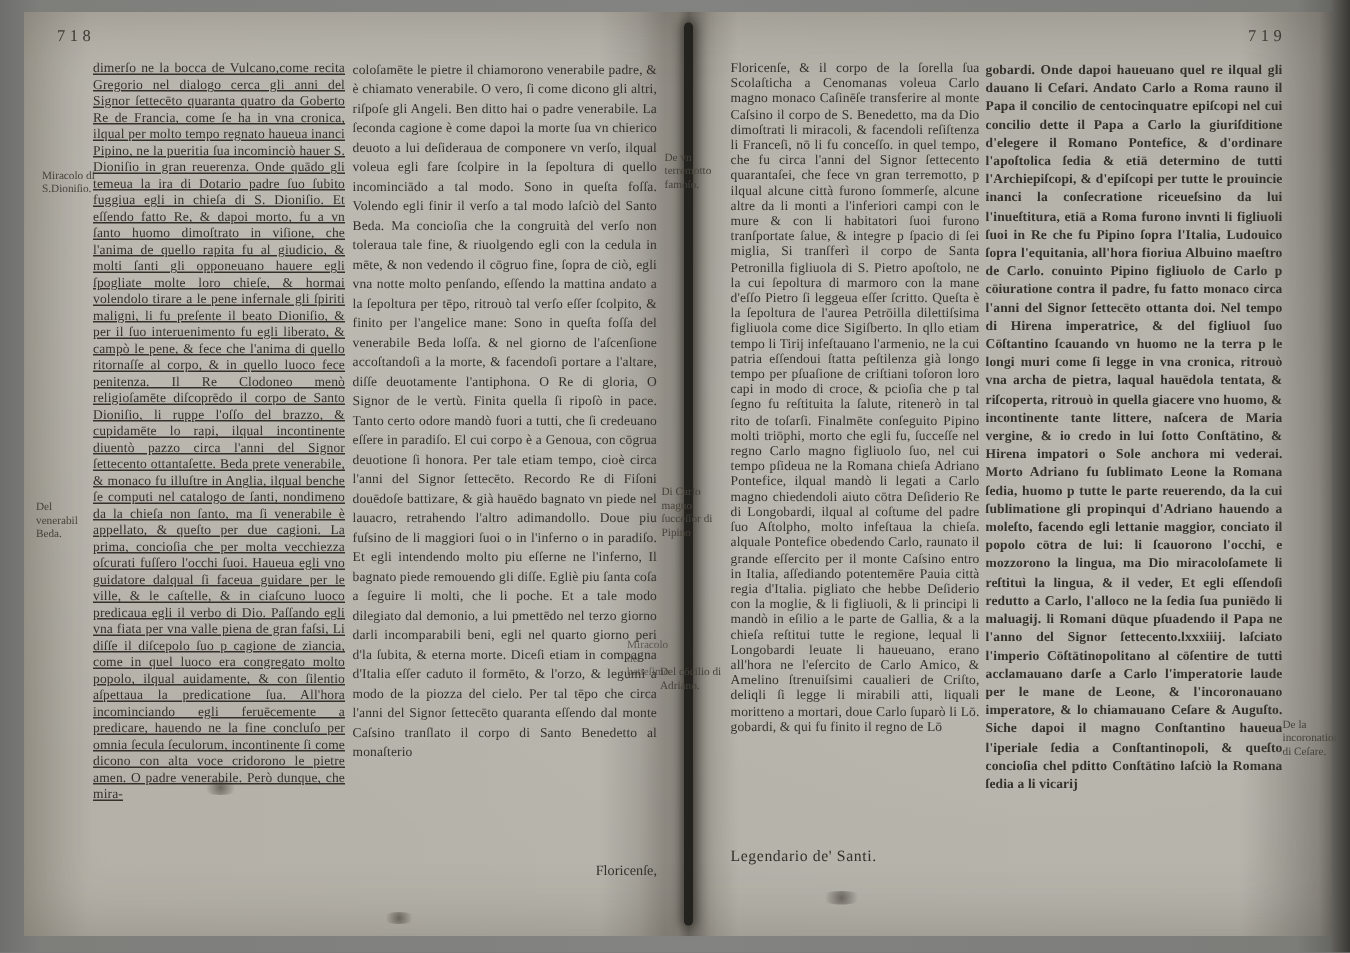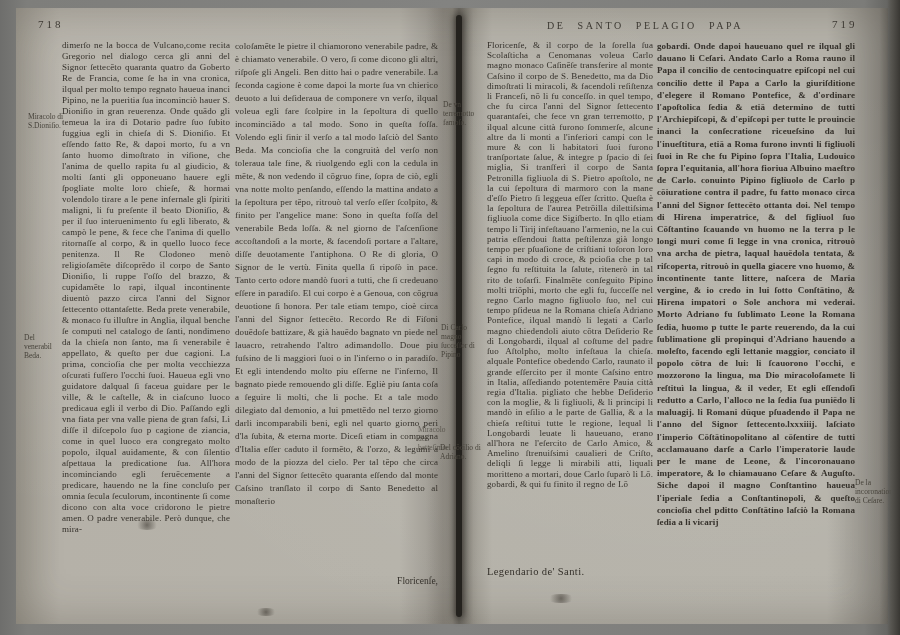--- a/index.html
+++ b/index.html
@@ -38,21 +38,21 @@
   }
   .runtitle{
     position:absolute;font-size:10px;letter-spacing:2.6px;word-spacing:7px;
     color:#3d3933;text-align:center;white-space:nowrap;
   }
   .coltext{
     position:absolute;font-size:9px;color:#34302a;
     text-align:justify;text-justify:inter-word;overflow:hidden;
     letter-spacing:0.1px;hyphens:none;
   }
-  #lp-col1{left:46px;top:32px;width:168px;height:556px;line-height:11px;}
+  #lp-col1{left:46px;top:32px;width:168px;height:556px;line-height:11px;text-decoration:underline;}
   #lp-col2{left:219px;top:32px;width:203px;height:532px;line-height:13px;}
   #rp-col1{left:471px;top:32px;width:166px;height:524px;line-height:10.2px;}
   #rp-col2{left:641px;top:32px;width:198px;height:522px;line-height:12.2px;font-weight:bold;}
   .catchline{
     position:absolute;font-size:9.5px;color:#34302a;
   }
   #lp-catch{left:219px;top:568px;width:203px;text-align:right;}
   #rp-col1-footer{left:471px;top:558px;width:170px;text-align:left;font-size:10.5px;letter-spacing:0.4px;}
   #rp-sigline{left:641px;top:556px;width:198px;display:flex;justify-content:space-between;padding-left:58px;width:140px;}
   #rp-sigline .sig{letter-spacing:4px;font-size:11px;}
@@ -76,21 +76,20 @@
 <body>
 
 <div class="photo">
 
   <div class="spread">
 
     <div class="gutter-shadow"></div>
     <div class="gutter-line"></div>
 
     <div class="pagenum" style="left:22px;top:10px;">718</div>
-    <div class="runtitle" style="left:514px;top:12px;width:230px;">DE SANTO PELAGIO PAPA</div>
     <div class="pagenum" style="left:816px;top:10px;">719</div>
 
     <div class="coltext" id="lp-col1">dimerſo ne la bocca de Vulcano,come recita Gregorio nel dialogo cerca gli anni del Signor ſettecēto quaranta quatro da Goberto Re de Francia, come ſe ha in vna cronica, ilqual per molto tempo regnato haueua inanci Pipino, ne la pueritia ſua incominciò hauer S. Dioniſio in gran reuerenza. Onde quādo gli temeua la ira di Dotario padre ſuo ſubito fuggiua egli in chieſa di S. Dioniſio. Et eſſendo fatto Re, &amp; dapoi morto, fu a vn ſanto huomo dimoſtrato in viſione, che l'anima de quello rapita fu al giudicio, &amp; molti ſanti gli opponeuano hauere egli ſpogliate molte loro chieſe, &amp; hormai volendolo tirare a le pene infernale gli ſpiriti maligni, li fu preſente il beato Dioniſio, &amp; per il ſuo interuenimento fu egli liberato, &amp; campò le pene, &amp; fece che l'anima di quello ritornaſſe al corpo, &amp; in quello luoco fece penitenza. Il Re Clodoneo menò religioſamēte diſcoprēdo il corpo de Santo Dioniſio, li ruppe l'oſſo del brazzo, &amp; cupidamēte lo rapi, ilqual incontinente diuentò pazzo circa l'anni del Signor ſettecento ottantaſette. Beda prete venerabile, &amp; monaco fu illuſtre in Anglia, ilqual benche ſe computi nel catalogo de ſanti, nondimeno da la chieſa non ſanto, ma ſi venerabile è appellato, &amp; queſto per due cagioni. La prima, concioſia che per molta vecchiezza oſcurati fuſſero l'occhi ſuoi. Haueua egli vno guidatore dalqual ſi faceua guidare per le ville, &amp; le caſtelle, &amp; in ciaſcuno luoco predicaua egli il verbo di Dio. Paſſando egli vna fiata per vna valle piena de gran faſsi, Li diſſe il diſcepolo ſuo p cagione de ziancia, come in quel luoco era congregato molto popolo, ilqual auidamente, &amp; con ſilentio aſpettaua la predicatione ſua. All'hora incominciando egli feruēcemente a predicare, hauendo ne la fine concluſo per omnia ſecula ſeculorum, incontinente ſi come dicono con alta voce cridorono le pietre amen. O padre venerabile. Però dunque, che mira-</div>
     <div class="coltext" id="lp-col2">coloſamēte le pietre il chiamorono venerabile padre, &amp; è chiamato venerabile. O vero, ſi come dicono gli altri, riſpoſe gli Angeli. Ben ditto hai o padre venerabile. La ſeconda cagione è come dapoi la morte ſua vn chierico deuoto a lui deſideraua de componere vn verſo, ilqual voleua egli fare ſcolpire in la ſepoltura di quello incominciādo a tal modo. Sono in queſta foſſa. Volendo egli finir il verſo a tal modo laſciò del Santo Beda. Ma concioſia che la congruità del verſo non toleraua tale fine, &amp; riuolgendo egli con la cedula in mēte, &amp; non vedendo il cōgruo fine, ſopra de ciò, egli vna notte molto penſando, eſſendo la mattina andato a la ſepoltura per tēpo, ritrouò tal verſo eſſer ſcolpito, &amp; finito per l'angelice mane: Sono in queſta foſſa del venerabile Beda loſſa. &amp; nel giorno de l'aſcenſione accoſtandoſi a la morte, &amp; facendoſi portare a l'altare, diſſe deuotamente l'antiphona. O Re di gloria, O Signor de le vertù. Finita quella ſi ripoſò in pace. Tanto certo odore mandò fuori a tutti, che ſi credeuano eſſere in paradiſo. El cui corpo è a Genoua, con cōgrua deuotione ſi honora. Per tale etiam tempo, cioè circa l'anni del Signor ſettecēto. Recordo Re di Fiſoni douēdoſe battizare, &amp; già hauēdo bagnato vn piede nel lauacro, retrahendo l'altro adimandollo. Doue piu fuſsino de li maggiori ſuoi o in l'inferno o in paradiſo. Et egli intendendo molto piu eſſerne ne l'inferno, Il bagnato piede remouendo gli diſſe. Egliè piu ſanta coſa a ſeguire li molti, che li poche. Et a tale modo dilegiato dal demonio, a lui pmettēdo nel terzo giorno darli incomparabili beni, egli nel quarto giorno peri d'la ſubita, &amp; eterna morte. Diceſi etiam in compagna d'Italia eſſer caduto il formēto, &amp; l'orzo, &amp; legumi a modo de la piozza del cielo. Per tal tēpo che circa l'anni del Signor ſettecēto quaranta eſſendo dal monte Caſsino tranſlato il corpo di Santo Benedetto al monaſterio</div>
     <div class="catchline" id="lp-catch">Floricenſe,</div>
 
     <div class="coltext" id="rp-col1">Floricenſe, &amp; il corpo de la ſorella ſua Scolaſticha a Cenomanas voleua Carlo magno monaco Caſinēſe transferire al monte Caſsino il corpo de S. Benedetto, ma da Dio dimoſtrati li miracoli, &amp; facendoli reſiſtenza li Franceſi, nō li fu conceſſo. in quel tempo, che fu circa l'anni del Signor ſettecento quarantaſei, che fece vn gran terremotto, p ilqual alcune città furono ſommerſe, alcune altre da li monti a l'inferiori campi con le mure &amp; con li habitatori ſuoi furono tranſportate ſalue, &amp; integre p ſpacio di ſei miglia, Si tranſferì il corpo de Santa Petronilla figliuola di S. Pietro apoſtolo, ne la cui ſepoltura di marmoro con la mane d'eſſo Pietro ſi leggeua eſſer ſcritto. Queſta è la ſepoltura de l'aurea Petrōilla dilettiſsima figliuola come dice Sigiſberto. In qllo etiam tempo li Tirij infeſtauano l'armenio, ne la cui patria eſſendoui ſtatta peſtilenza già longo tempo per pſuaſione de criſtiani toſoron loro capi in modo di croce, &amp; pcioſia che p tal ſegno fu reſtituita la ſalute, ritenerò in tal rito de toſarſi. Finalmēte conſeguito Pipino molti triōphi, morto che egli fu, ſucceſſe nel regno Carlo magno figliuolo ſuo, nel cui tempo pſideua ne la Romana chieſa Adriano Pontefice, ilqual mandò li legati a Carlo magno chiedendoli aiuto cōtra Deſiderio Re di Longobardi, ilqual al coſtume del padre ſuo Aſtolpho, molto infeſtaua la chieſa. alquale Pontefice obedendo Carlo, raunato il grande eſſercito per il monte Caſsino entro in Italia, aſſediando potentemēre Pauia città regia d'Italia. pigliato che hebbe Deſiderio con la moglie, &amp; li figliuoli, &amp; li principi li mandò in eſilio a le parte de Gallia, &amp; a la chieſa reſtitui tutte le regione, lequal li Longobardi leuate li haueuano, erano all'hora ne l'eſercito de Carlo Amico, &amp; Amelino ſtrenuiſsimi caualieri de Criſto, deliqli ſi legge li mirabili atti, liquali moritteno a mortari, doue Carlo ſuparò li Lō. gobardi, &amp; qui fu finito il regno de Lō</div>
     <div class="catchline" id="rp-col1-footer">Legendario de' Santi.</div>
     <div class="coltext" id="rp-col2">gobardi. Onde dapoi haueuano quel re ilqual gli dauano li Ceſari. Andato Carlo a Roma rauno il Papa il concilio de centocinquatre epiſcopi nel cui concilio dette il Papa a Carlo la giuriſditione d'elegere il Romano Pontefice, &amp; d'ordinare l'apoſtolica ſedia &amp; etiā determino de tutti l'Archiepiſcopi, &amp; d'epiſcopi per tutte le prouincie inanci la conſecratione riceueſsino da lui l'inueſtitura, etiā a Roma furono invnti li figliuoli ſuoi in Re che fu Pipino ſopra l'Italia, Ludouico ſopra l'equitania, all'hora fioriua Albuino maeſtro de Carlo. conuinto Pipino figliuolo de Carlo p cōiuratione contra il padre, fu fatto monaco circa l'anni del Signor ſettecēto ottanta doi. Nel tempo di Hirena imperatrice, &amp; del figliuol ſuo Cōſtantino ſcauando vn huomo ne la terra p le longi muri come ſi legge in vna cronica, ritrouò vna archa de pietra, laqual hauēdola tentata, &amp; riſcoperta, ritrouò in quella giacere vno huomo, &amp; incontinente tante littere, naſcera de Maria vergine, &amp; io credo in lui ſotto Conſtātino, &amp; Hirena impatori o Sole anchora mi vederai. Morto Adriano fu ſublimato Leone la Romana ſedia, huomo p tutte le parte reuerendo, da la cui ſublimatione gli propinqui d'Adriano hauendo a moleſto, facendo egli lettanie maggior, conciato il popolo cōtra de lui: li ſcauorono l'occhi, e mozzorono la lingua, ma Dio miracoloſamete li reſtituì la lingua, &amp; il veder, Et egli eſſendoſi redutto a Carlo, l'alloco ne la ſedia ſua puniēdo li maluagij. li Romani dūque pſuadendo il Papa ne l'anno del Signor ſettecento.lxxxiiij. laſciato l'imperio Cōſtātinopolitano al cōſentire de tutti acclamauano darſe a Carlo l'imperatorie laude per le mane de Leone, &amp; l'incoronauano imperatore, &amp; lo chiamauano Ceſare &amp; Auguſto. Siche dapoi il magno Conſtantino haueua l'iperiale ſedia a Conſtantinopoli, &amp; queſto concioſia chel pditto Conſtātino laſciò la Romana ſedia a li vicarij</div>
 

